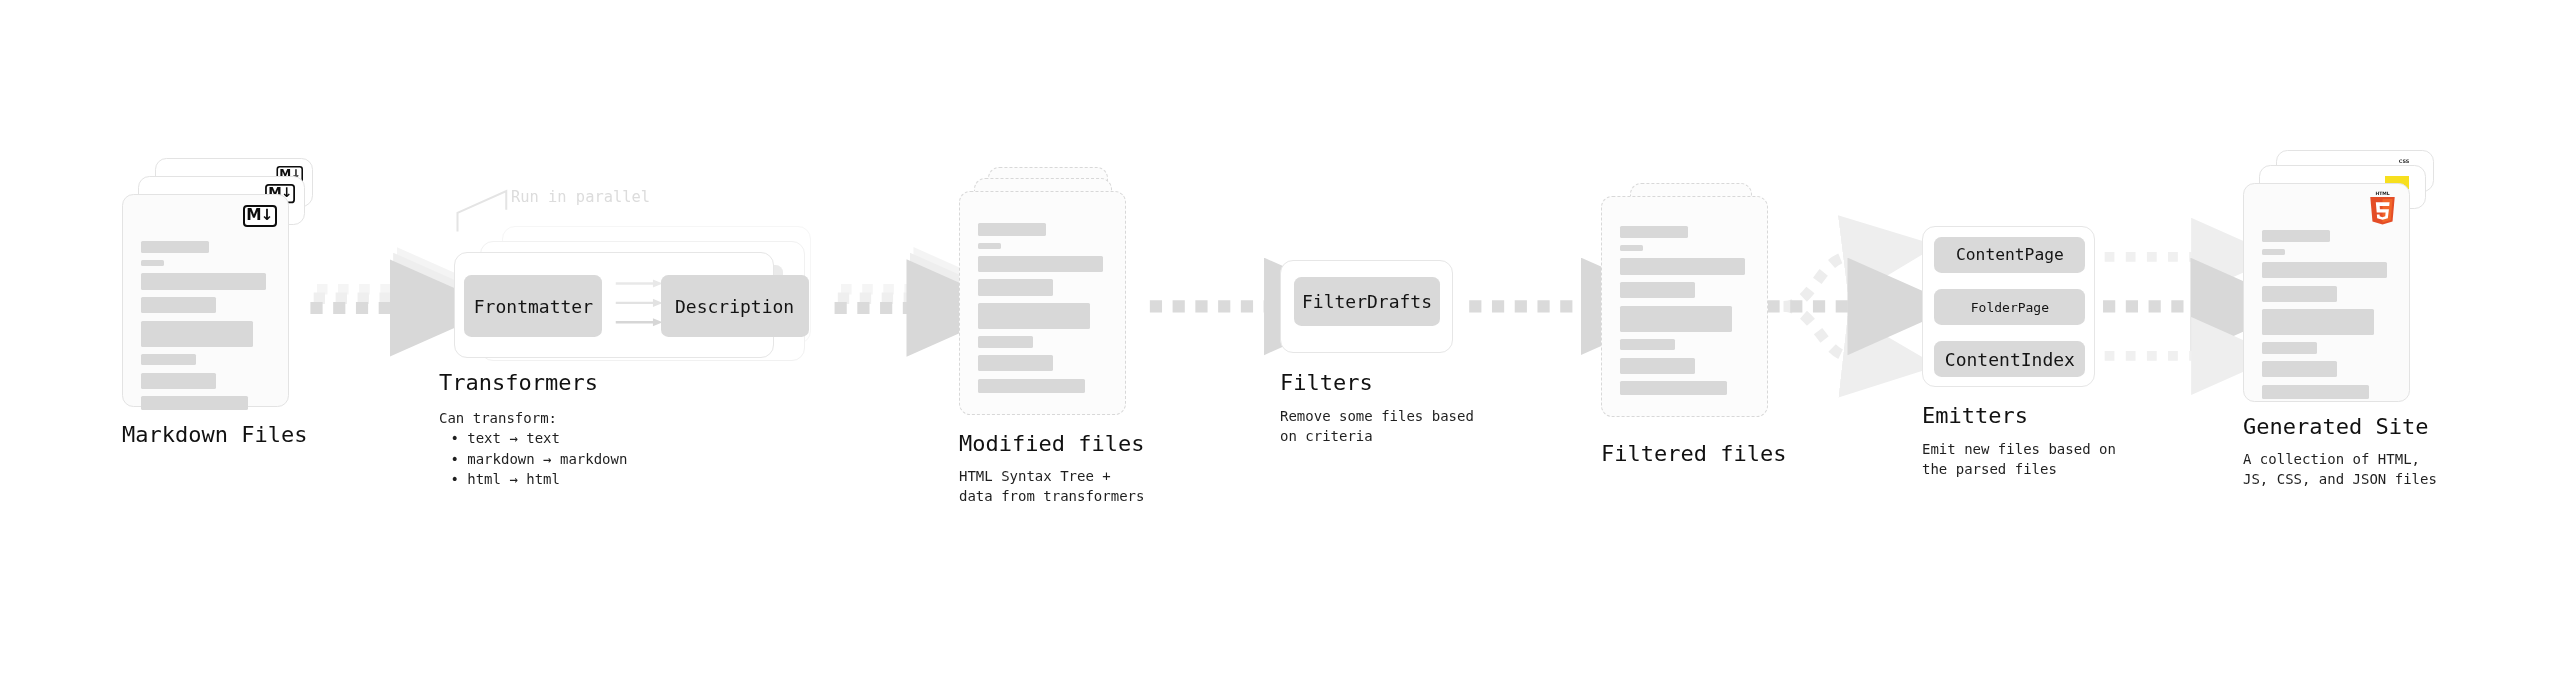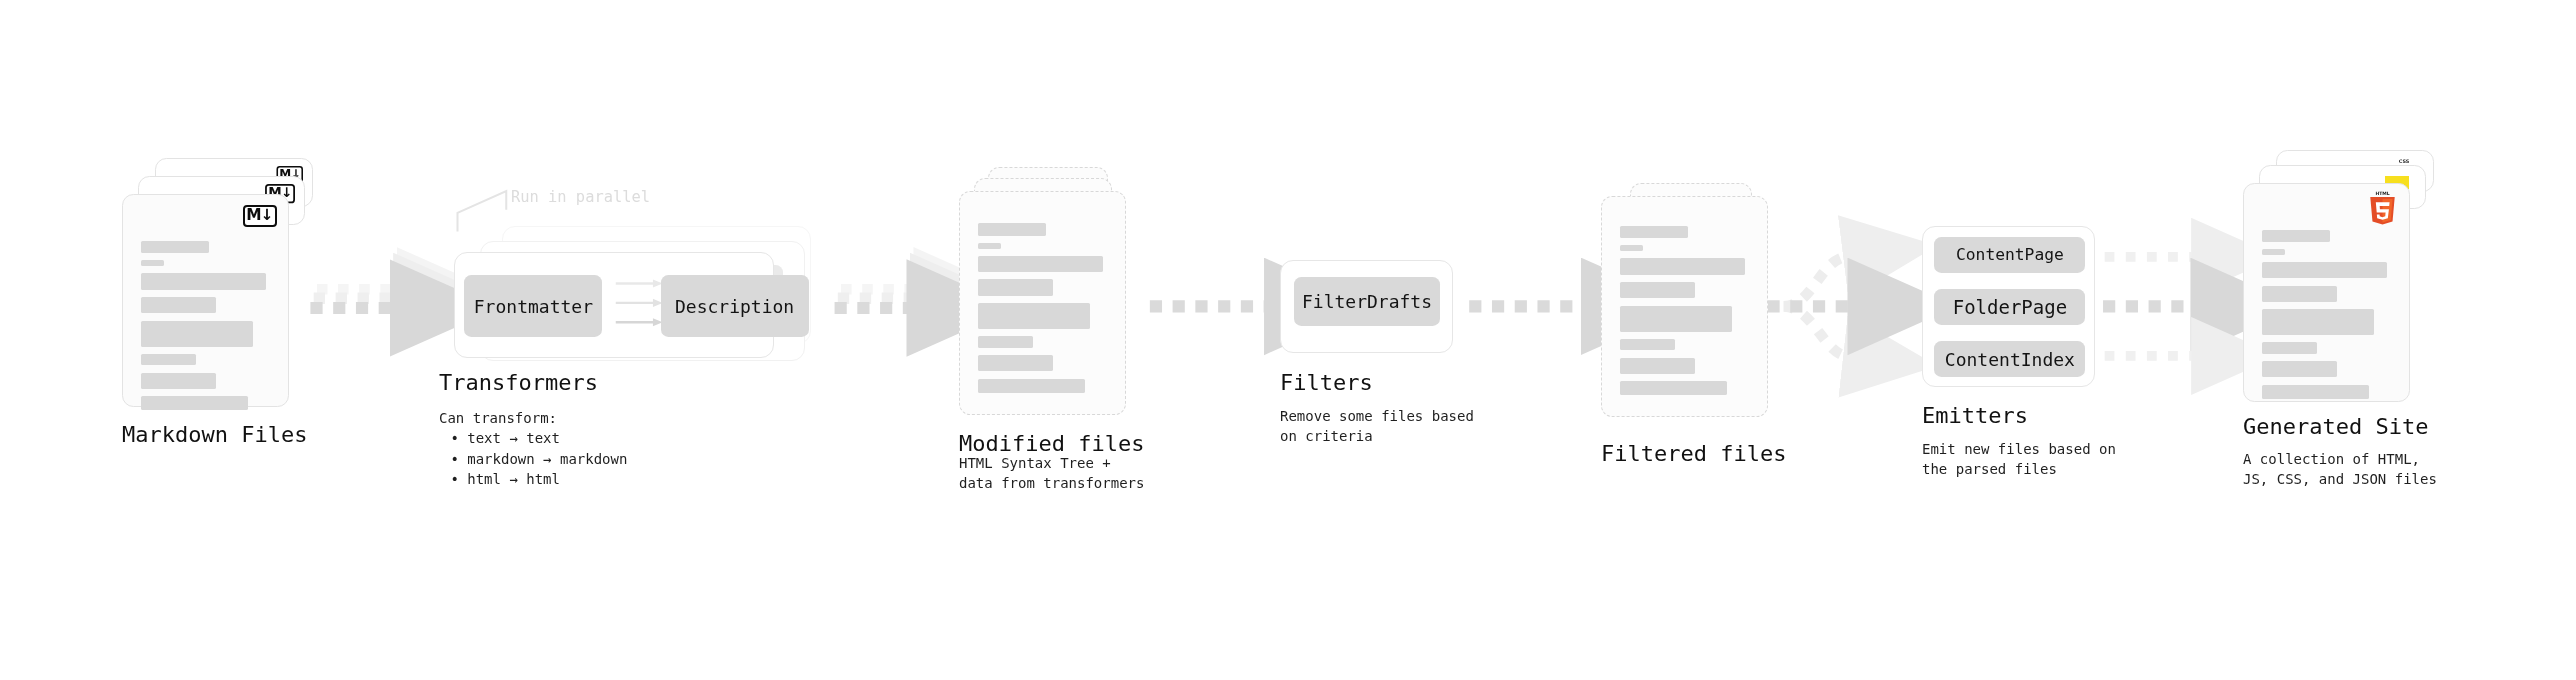--- a/index.html
+++ b/index.html
@@ -292,21 +292,21 @@
           <div class="ln" style="width:58%; height:16.3px;"></div>
           <div class="ln" style="width:87%; height:26px;"></div>
           <div class="ln" style="width:43%; height:11.4px;"></div>
           <div class="ln" style="width:58%; height:16.3px;"></div>
           <div class="ln" style="width:83%; height:14px;"></div>
         </div>
       </div>
     </div>
 
     <div class="cap-title" style="left:0px; top:264px;">Modified files</div>
-    <div class="cap-sub" style="left:0px; top:286px;">HTML Syntax Tree +
+    <div class="cap-sub" style="left:0px; top:299px;">HTML Syntax Tree +
 data from transformers</div>
   </div>
 
   <div class="node" style="left:1280px; top:260px;">
     <div class="proc-box" style="left:0px; top:0px; width:173px; height:93px;">
       <div class="chip" style="left:13px; top:16.3px; width:146px; height:49px;">
         <span>FilterDrafts</span>
       </div>
     </div>
 
@@ -333,21 +333,21 @@
     </div>
 
     <div class="cap-title" style="left:0px; top:258px;">Filtered files</div>
   </div>
 
   <div class="node" style="left:1922px; top:226px;">
     <div class="proc-box" style="left:0px; top:0px; width:173px; height:161px;">
       <div class="chip" style="left:11.4px; top:9.8px; width:151px; height:36px; font-size:16.3px;">
         <span>ContentPage</span>
       </div>
-      <div class="chip" style="left:11.4px; top:62px; width:151px; height:36px; font-size:19px;">
+      <div class="chip" style="left:11.4px; top:62px; width:151px; height:36px; font-size:13px;">
         <span>FolderPage</span>
       </div>
       <div class="chip" style="left:11.4px; top:114px; width:151px; height:36px; font-size:18px;">
         <span>ContentIndex</span>
       </div>
     </div>
 
     <div class="cap-title" style="left:0px; top:177px;">Emitters</div>
     <div class="cap-sub" style="left:0px; top:213px;">Emit new files based on
 the parsed files</div>

